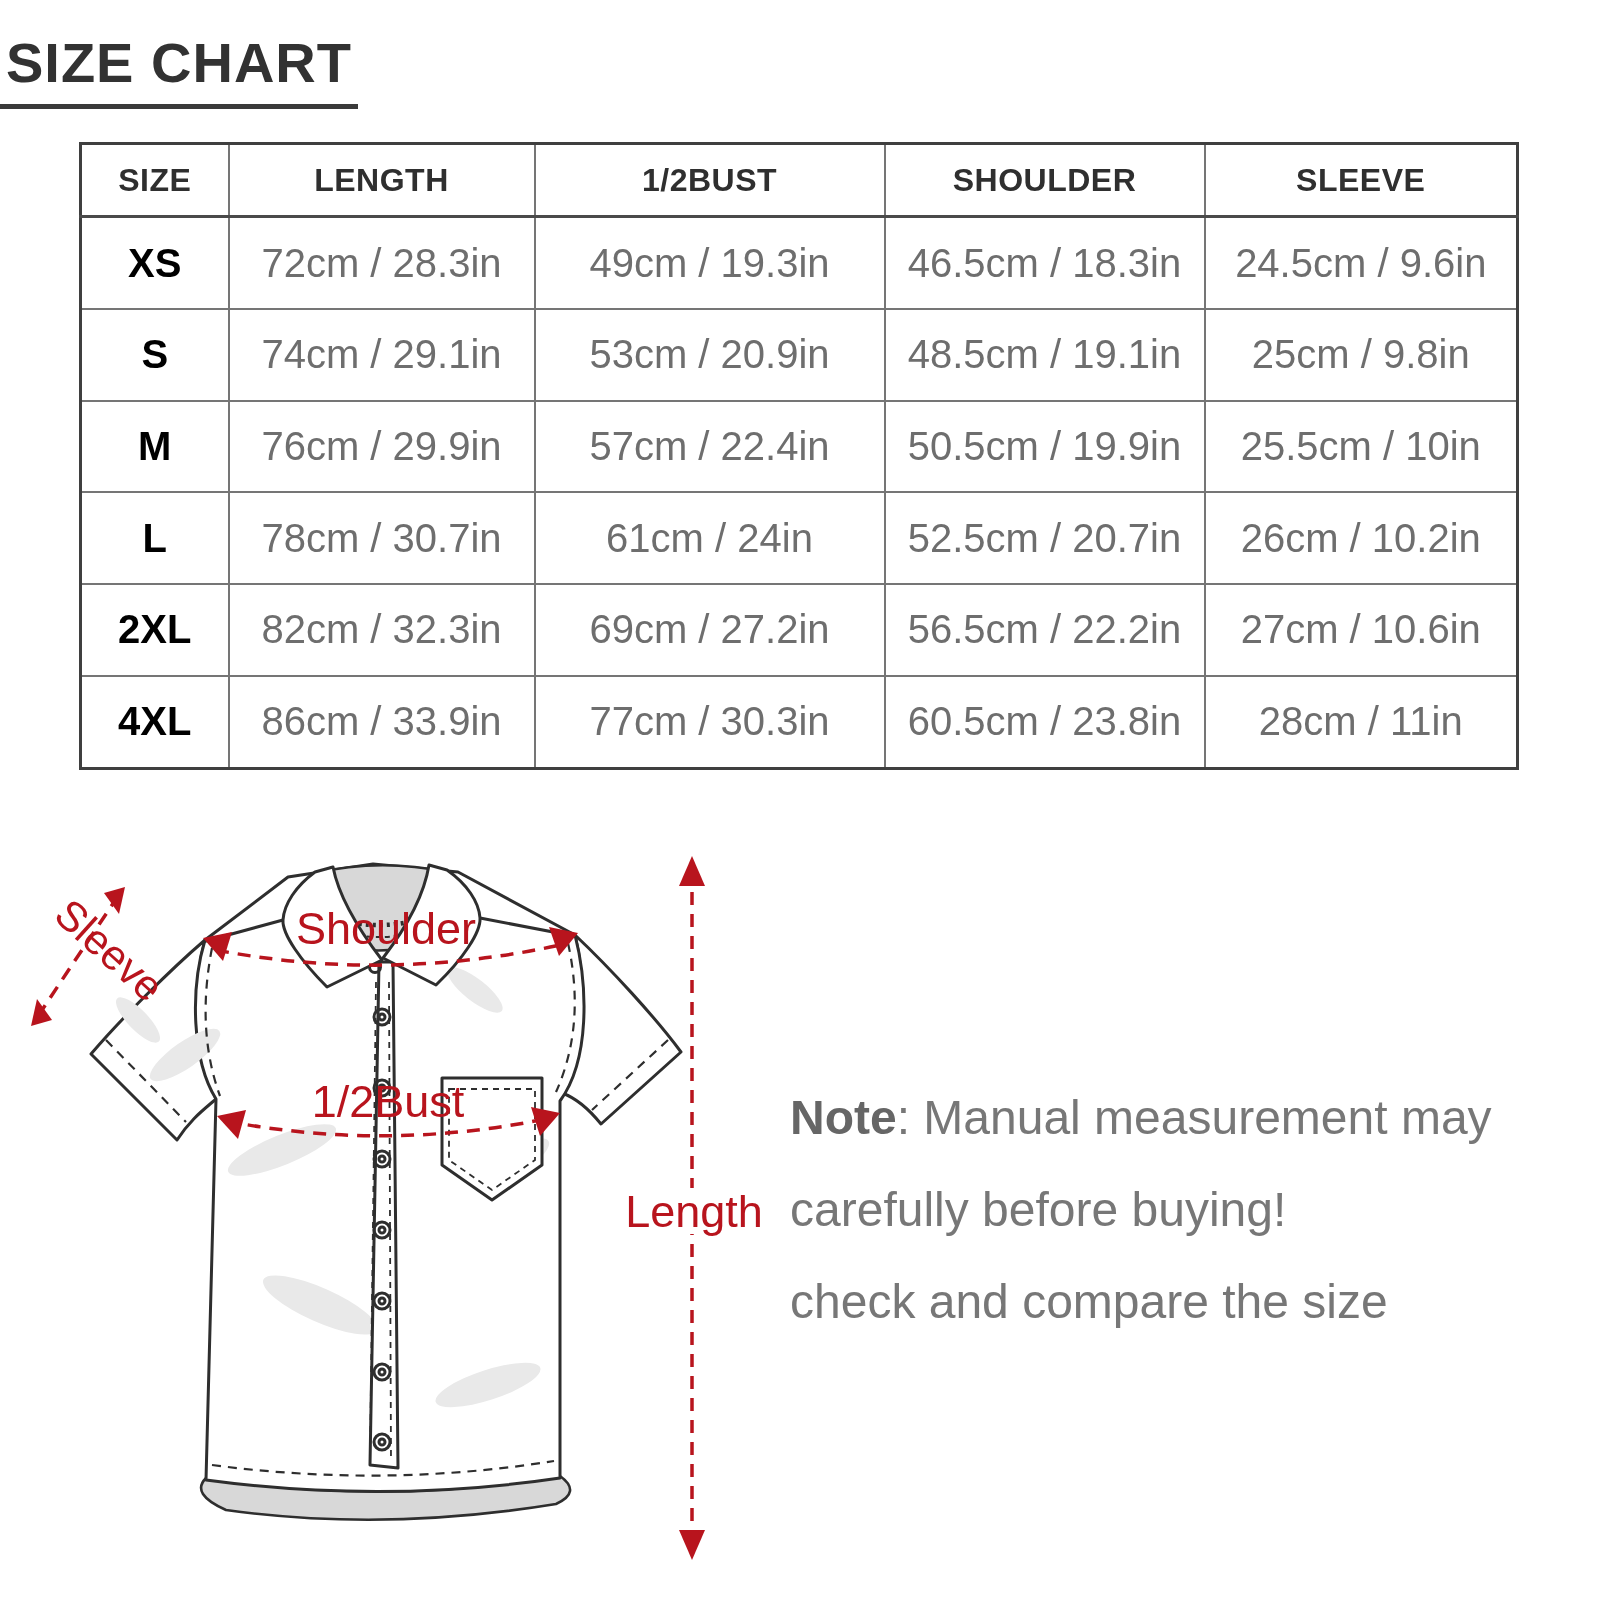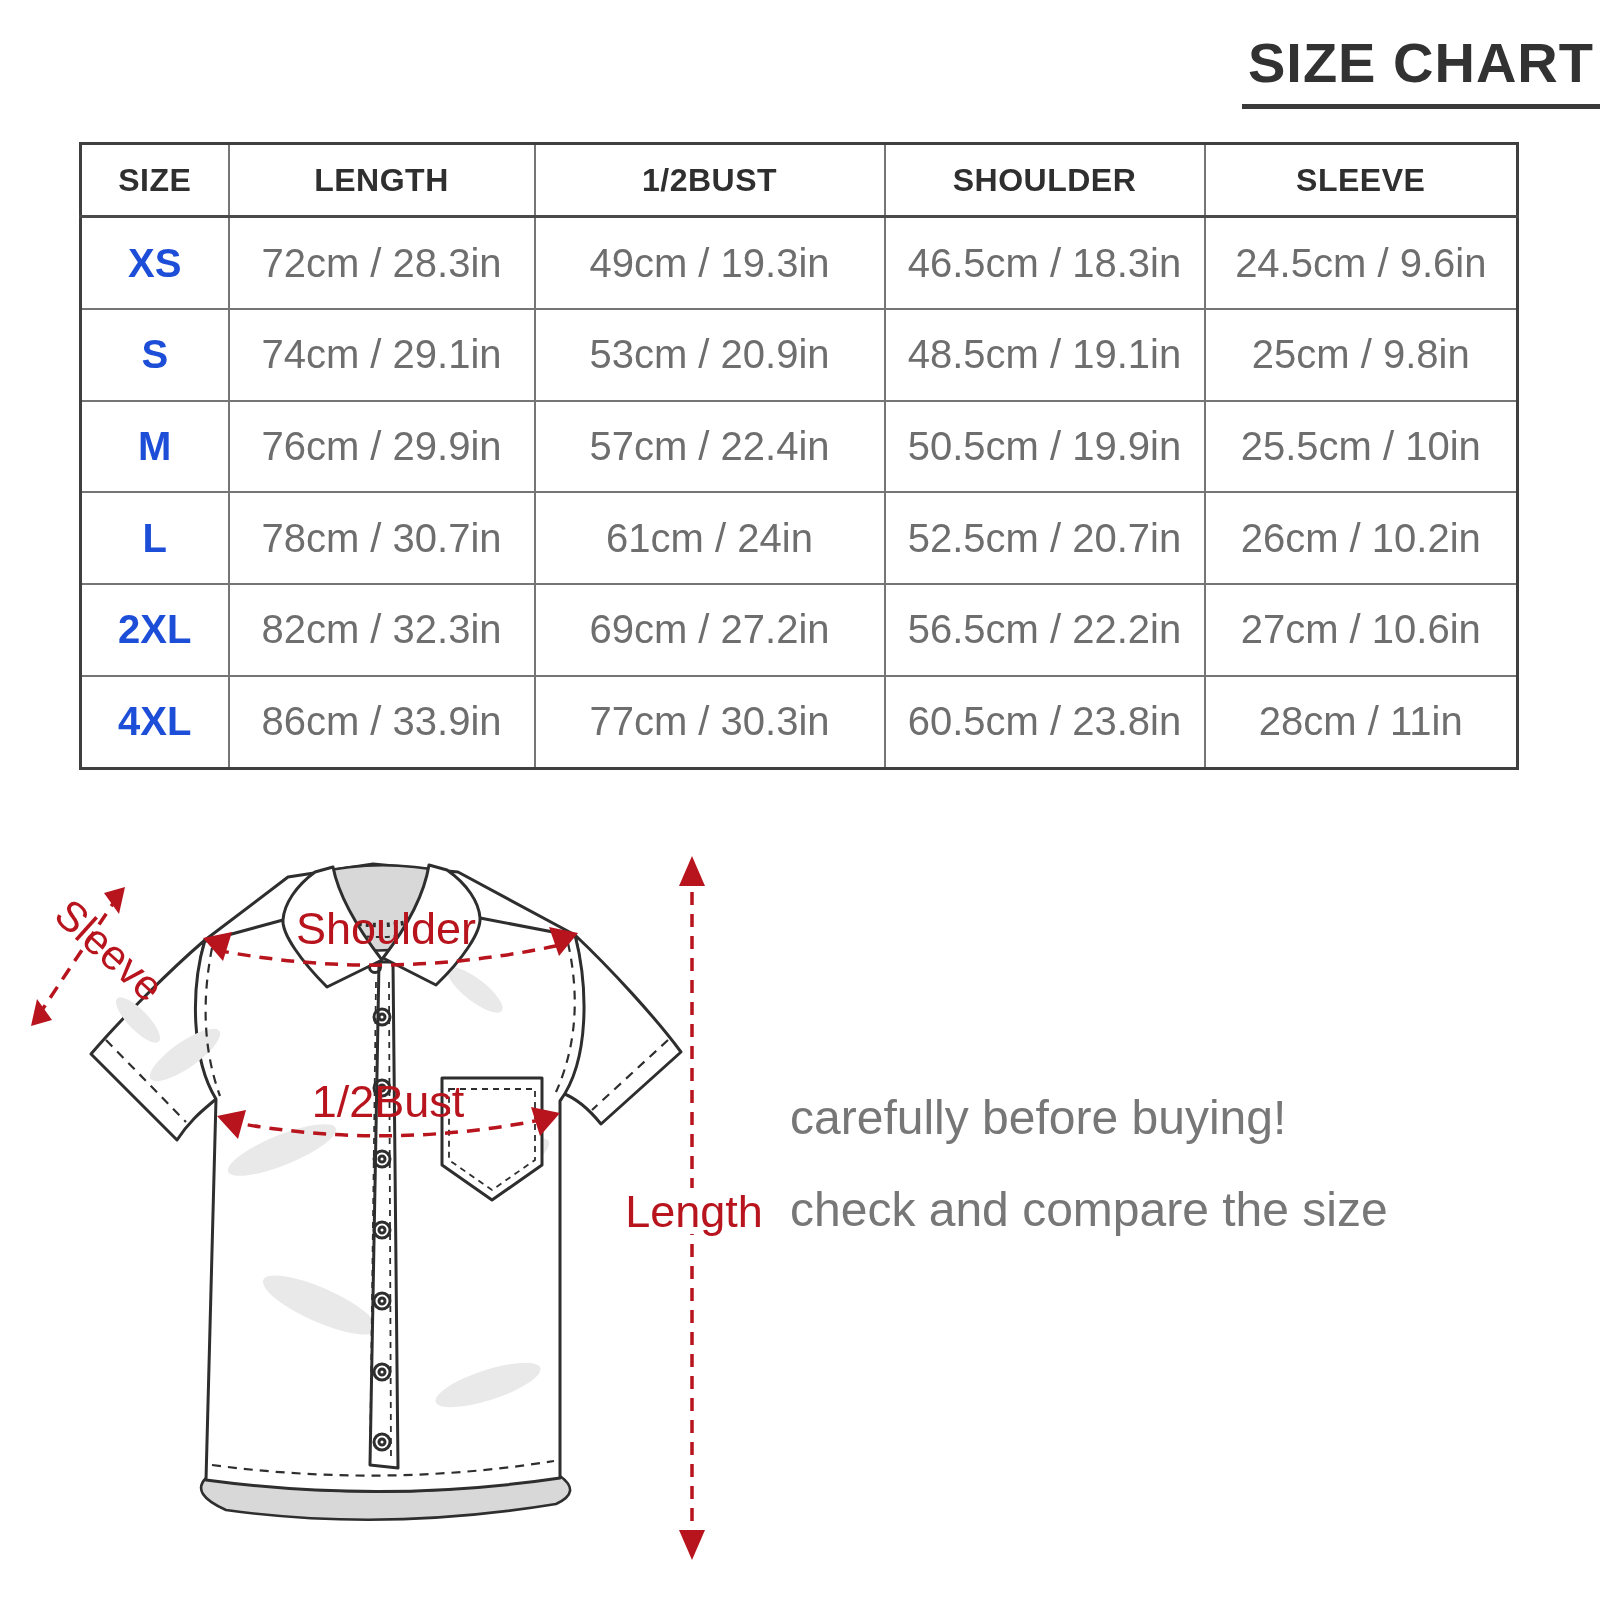--- a/index.html
+++ b/index.html
@@ -1,32 +1,32 @@
 <!DOCTYPE html>
 <html><head>
 <meta charset="utf-8">
 <style>
   html,body{margin:0;padding:0;background:#ffffff;}
   #page{position:relative;width:1600px;height:1600px;background:#ffffff;overflow:hidden;
         font-family:"Liberation Sans",sans-serif;}
 
   
-  .title-wrap{position:absolute;top:30px;left:0;width:1600px;text-align:right;}
+  .title-wrap{position:absolute;top:30px;left:0;width:1600px;text-align:left;}
   .title{display:inline-block;font-size:56px;font-weight:bold;letter-spacing:1px;color:#323232;
          border-bottom:5px solid #3a3a3a;padding:0 6px 9px 6px;}
 
   
   table.size{position:absolute;left:79px;top:142px;width:1437px;height:628px;
              border-collapse:collapse;table-layout:fixed;background:#fff;
              border:3px solid #3f3f3f;}
   table.size th,table.size td{border:2px solid #757575;text-align:center;vertical-align:middle;
              padding:0;overflow:hidden;}
   table.size thead th{font-size:32px;font-weight:bold;color:#2f2f2f;height:70px;
              border-bottom:3px solid #4a4a4a;letter-spacing:.5px;}
-  table.size tbody th{font-size:40px;font-weight:bold;color:#1d4ed8;}
+  table.size tbody th{font-size:40px;font-weight:bold;color:#000000;}
   table.size tbody td{font-size:40px;font-weight:normal;color:#6e6e6e;margin-top:29px;}
 
   
   svg.shirt{position:absolute;left:20px;top:820px;}
   svg.shirt text{font-family:"Liberation Sans",sans-serif;fill:#b8141d;}
   .ink{stroke:#2e2e2e;fill:none;stroke-width:3;stroke-linejoin:round;stroke-linecap:round;}
   .ink-fill{stroke:#2e2e2e;fill:#ffffff;stroke-width:3;stroke-linejoin:round;}
   .ink-dash{stroke:#2e2e2e;fill:none;stroke-width:2.2;stroke-dasharray:9 7;}
   .gray-fill{fill:#d8d8d8;stroke:#2e2e2e;stroke-width:2.6;stroke-linejoin:round;}
   .wrinkle{fill:#e9e9e9;stroke:none;}
@@ -201,17 +201,18 @@
     <g>
       <path class="red-dash" d="M 672,50 L 672,726"></path>
       <polygon class="red-head" points="672,36 659,66 685,66"></polygon>
       <polygon class="red-head" points="672,740 659,710 685,710"></polygon>
       <rect x="608" y="368" width="132" height="46" fill="#ffffff"></rect>
       <text x="674" y="407" text-anchor="middle" font-size="45">Length</text>
     </g>
   </svg>
 
   <div class="note">
+    <div class="line"><b>Note</b><span>: Manual measurement may</span></div>
     <div class="line">carefully before buying!</div>
     <div class="line">check and compare the size</div>
   </div>
 
 </div>
 
 </body></html>

